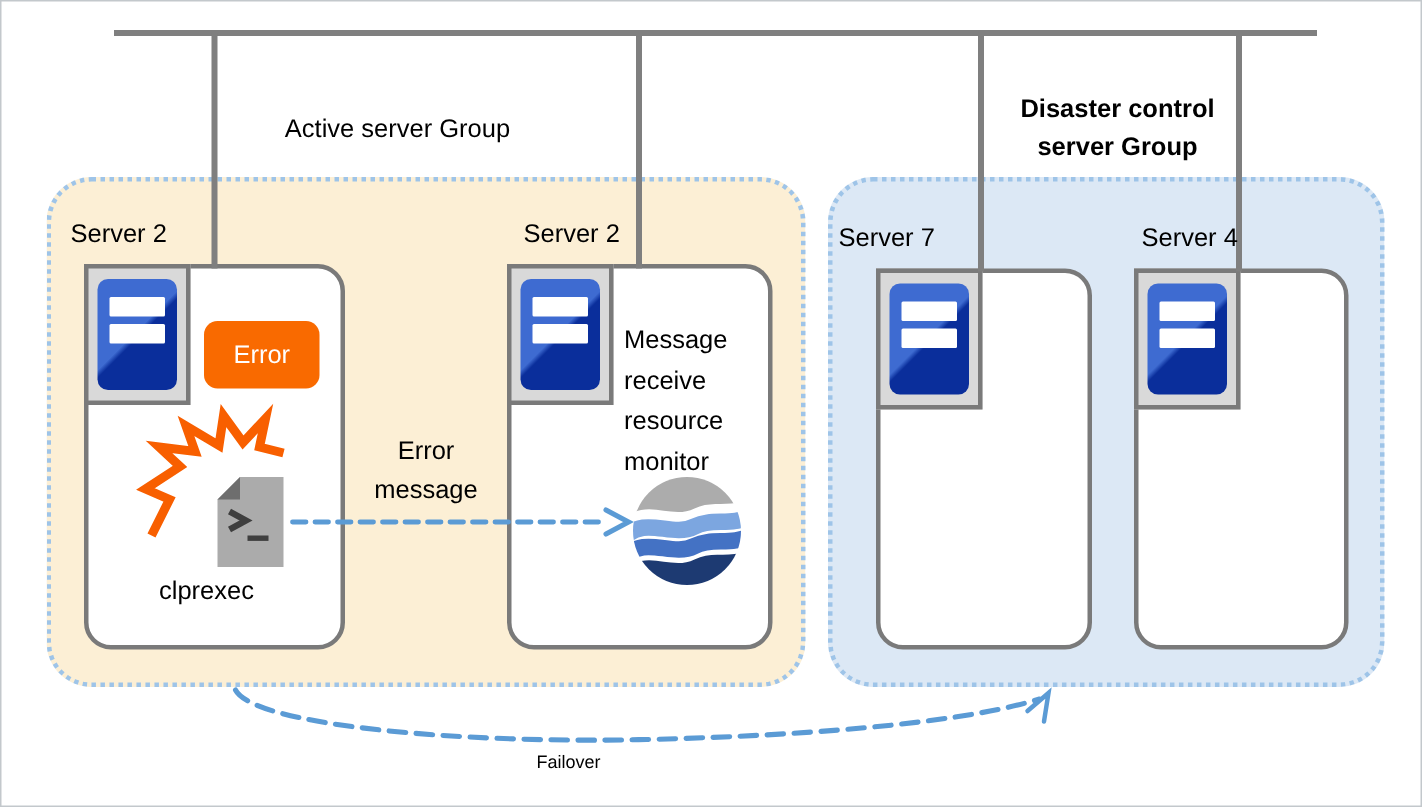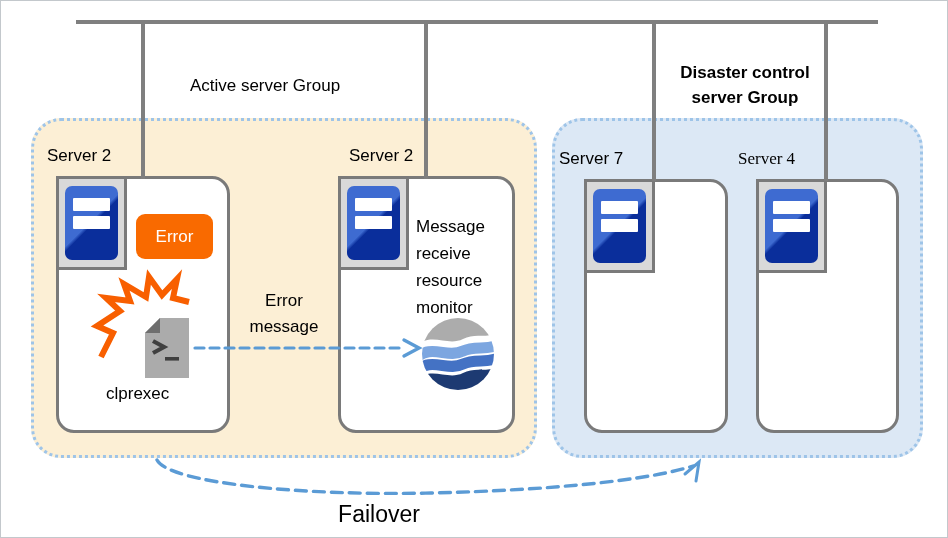--- a/index.html
+++ b/index.html
@@ -24,28 +24,28 @@
   #card4{left:755px;top:178px;width:143px;height:254px;}
   .plate{position:absolute;width:71px;height:94px;background:#D9D9D9;border:3px solid #7A7A7A;box-sizing:border-box;z-index:3;}
   #plate1{left:55px;top:175px;} #plate2{left:337px;top:175px;}
   #plate3{left:583px;top:178px;} #plate4{left:755px;top:178px;}
   .tower{position:absolute;left:6px;top:7px;width:53px;height:74px;border-radius:7px;
     background:linear-gradient(135deg,#3E6BD1 48%,#0A2E9B 52%);}
   .tower .bar{position:absolute;left:8px;width:37px;height:13px;background:#fff;border-radius:1px;}
   .tower .bar.b1{top:12px;} .tower .bar.b2{top:30px;}
   .srv-label{position:absolute;font-size:17px;z-index:4;white-space:nowrap;}
   #srv1-label{left:46px;top:145px;} #srv2-label{left:348px;top:145px;}
-  #srv3-label{left:558px;top:148px;} #srv4-label{left:737px;top:148px;font-family:Liberation Serif, serif;}
+  #srv3-label{left:558px;top:148px;} #srv4-label{left:760px;top:148px;}
   
   #error-badge{left:135px;top:213px;width:77px;height:45px;background:#F96A00;border-radius:9px;
     color:#fff;font-size:17px;text-align:center;line-height:45px;z-index:5;}
   #clprexec-label{left:105px;top:383px;width:120px;text-align:left;font-size:17px;z-index:5;}
   #monitor-text{left:415px;top:212px;width:100px;font-size:17px;line-height:27px;z-index:5;}
   #error-msg-label{left:222px;top:287px;width:122px;text-align:center;font-size:17px;line-height:26px;z-index:5;}
-  #failover-label{left:298px;top:500px;width:160px;text-align:center;font-size:23px;z-index:5;}
+  #failover-label{left:298px;top:500px;width:160px;text-align:center;font-size:12px;z-index:5;}
   
   #overlay{position:absolute;left:0;top:0;z-index:4;pointer-events:none;}
   #doc-icon{left:140px;top:314px;z-index:5;}
   #globe-icon{left:420px;top:316px;z-index:5;}
 </style>
 </head>
 <body>
 
 <div id="canvas">
 

